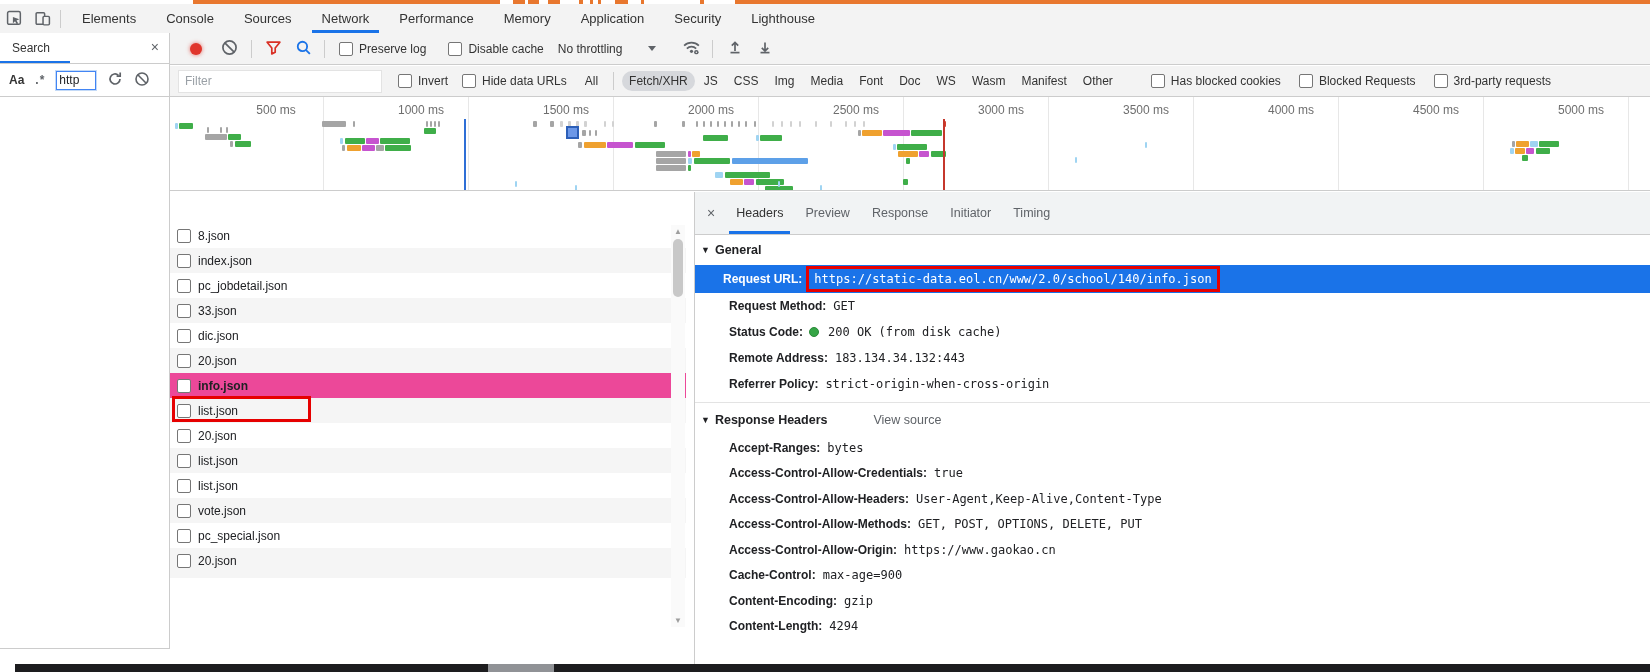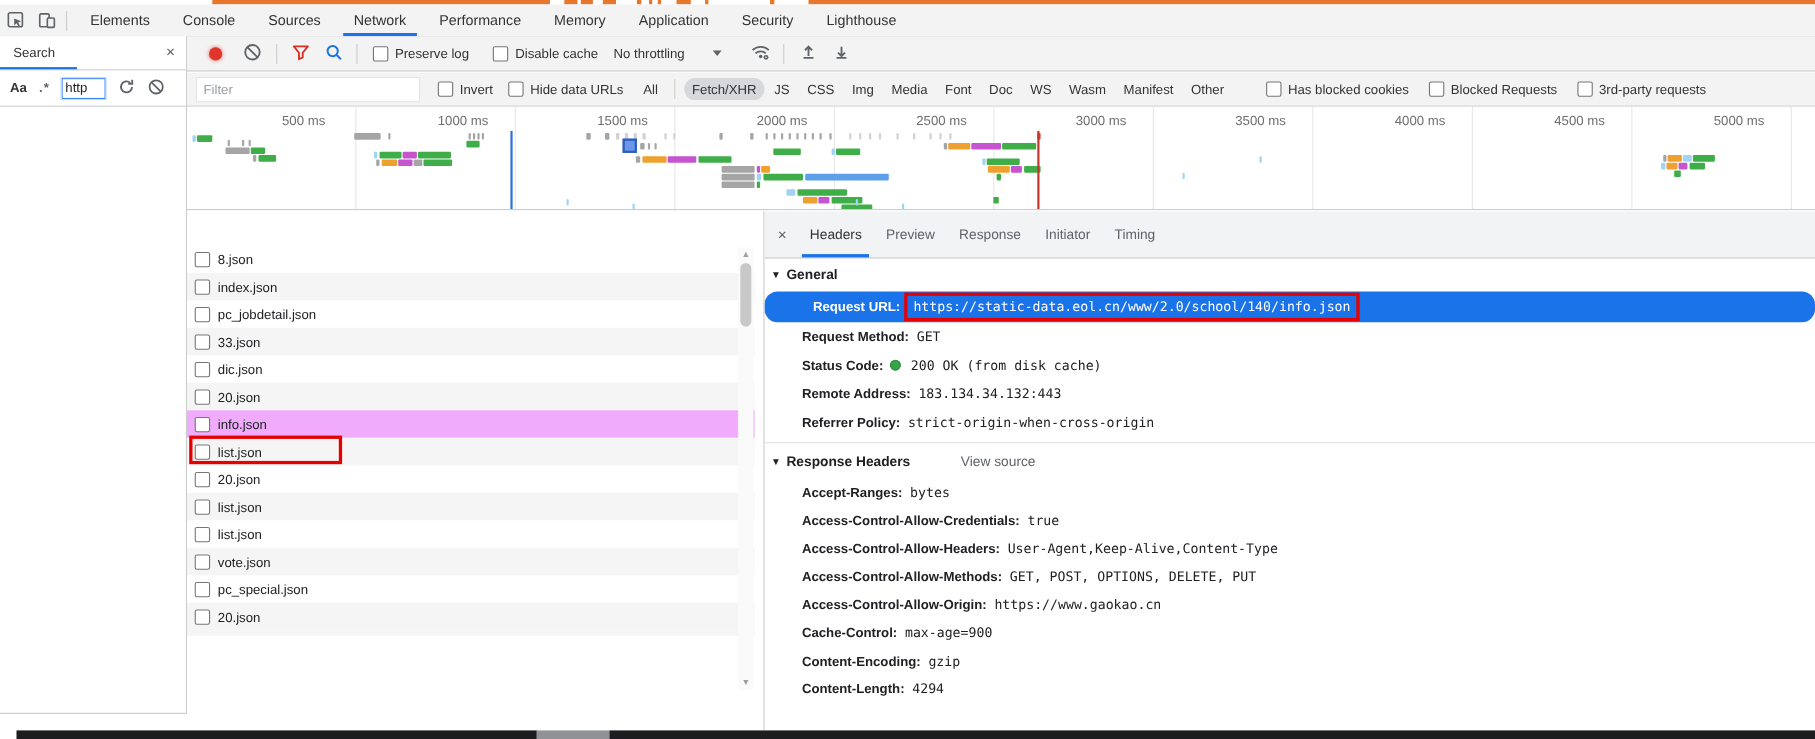--- a/index.html
+++ b/index.html
@@ -51,21 +51,21 @@
   .glabel{position:absolute;top:6px;width:86px;text-align:center;color:#6e6e6e;font-size:12px;}
   .wbar{position:absolute;border-radius:1px;}
   .wline{position:absolute;top:22px;bottom:0;width:2px;}
   .marker{position:absolute;box-sizing:border-box;background:#6b97e8;border:2px solid #2c5fb8;}
 
   
   .name-header{left:170px;top:191px;width:516px;height:31px;border-bottom:1px solid #ccc;background:#fff;display:flex;align-items:center;padding-left:8px;box-sizing:border-box;color:#333;}
   .req-list{left:170px;top:223px;width:516px;background:#fff;}
   .req-row{height:25px;display:flex;align-items:center;padding-left:7px;color:#202124;}
   .req-row.odd{background:#f5f5f5;}
-  .req-row.sel{background:#f0abfc;}
+  .req-row.sel{background:#ec4899;font-weight:bold;}
   .req-row .cb{margin-right:7px;}
   .stub{height:5px;background:#f5f5f5;}
   .req-scrollbar{left:671px;top:225px;width:14px;height:402px;background:#fafafa;}
   .req-scrollbar .arr{position:absolute;left:0;width:14px;text-align:center;color:#9e9e9e;font-size:8px;}
   .req-scrollbar .thumb{position:absolute;left:2px;top:14px;width:10px;height:58px;background:#c8c8c8;border-radius:5px;}
 
   
   .status-bar{left:170px;top:628px;width:516px;height:20px;background:#f3f3f3;border-top:1px solid #ccc;display:flex;align-items:center;color:#5f6368;box-sizing:border-box;padding-left:9px;}
   .status-bar .it{margin-right:10px;}
   .status-bar .vdiv{height:14px;margin-right:10px;}
@@ -74,21 +74,21 @@
   .details{left:694px;top:192px;right:0;height:472px;border-left:1px solid #ccc;background:#fff;box-sizing:border-box;overflow:hidden;}
   .ptabs{position:relative;height:42px;background:#f1f3f4;border-bottom:1px solid #ccc;display:flex;align-items:center;padding-left:8px;}
   .ptabs .x{color:#5f6368;font-size:14px;margin:0 10px 0 4px;}
   .ptab{height:100%;display:flex;align-items:center;padding:0 11px;color:#5f6368;font-size:12.5px;position:relative;cursor:default;}
   .ptab.active{color:#333;}
   .ptab.active::after{content:"";position:absolute;left:4px;right:4px;bottom:0;height:3px;background:#1a73e8;}
   .dcontent{padding:0 0 0 6px;}
   .sect-head{height:30px;display:flex;align-items:center;font-weight:bold;font-size:12.5px;color:#202124;}
   .sect-head .tri{font-size:9px;margin-right:5px;}
   .sect-head .vs{font-weight:normal;color:#5f6368;margin-left:46px;}
-  .url-row{height:28px;display:flex;align-items:center;background:#1a73e8;margin-left:-6px;padding-left:44px;color:#fff;border-radius:12px;}
+  .url-row{height:28px;display:flex;align-items:center;background:#1a73e8;margin-left:-6px;padding-left:28px;color:#fff;}
   .url-row .l{font-weight:bold;}
   .url-row .v{border:3px solid #e60000;padding:0 5px;margin-left:4px;font-size:12px;line-height:20px;color:#fff;}
   .gen-row{height:26px;display:flex;align-items:center;padding-left:28px;}
   .gen-row .l,.resp-row .l{font-weight:bold;color:#202124;}
   .gen-row .v,.resp-row .v{margin-left:7px;color:#202124;font-size:12px;}
   .dot{width:10px;height:10px;border-radius:50%;background:#35a546;border:1px solid #2a8a38;margin:0 2px 0 6px;box-sizing:border-box;}
   .sep{height:1px;background:#e3e3e3;margin:5px 0 2px -6px;}
   .resp-row{height:25.5px;display:flex;align-items:center;padding-left:28px;}
 
   

